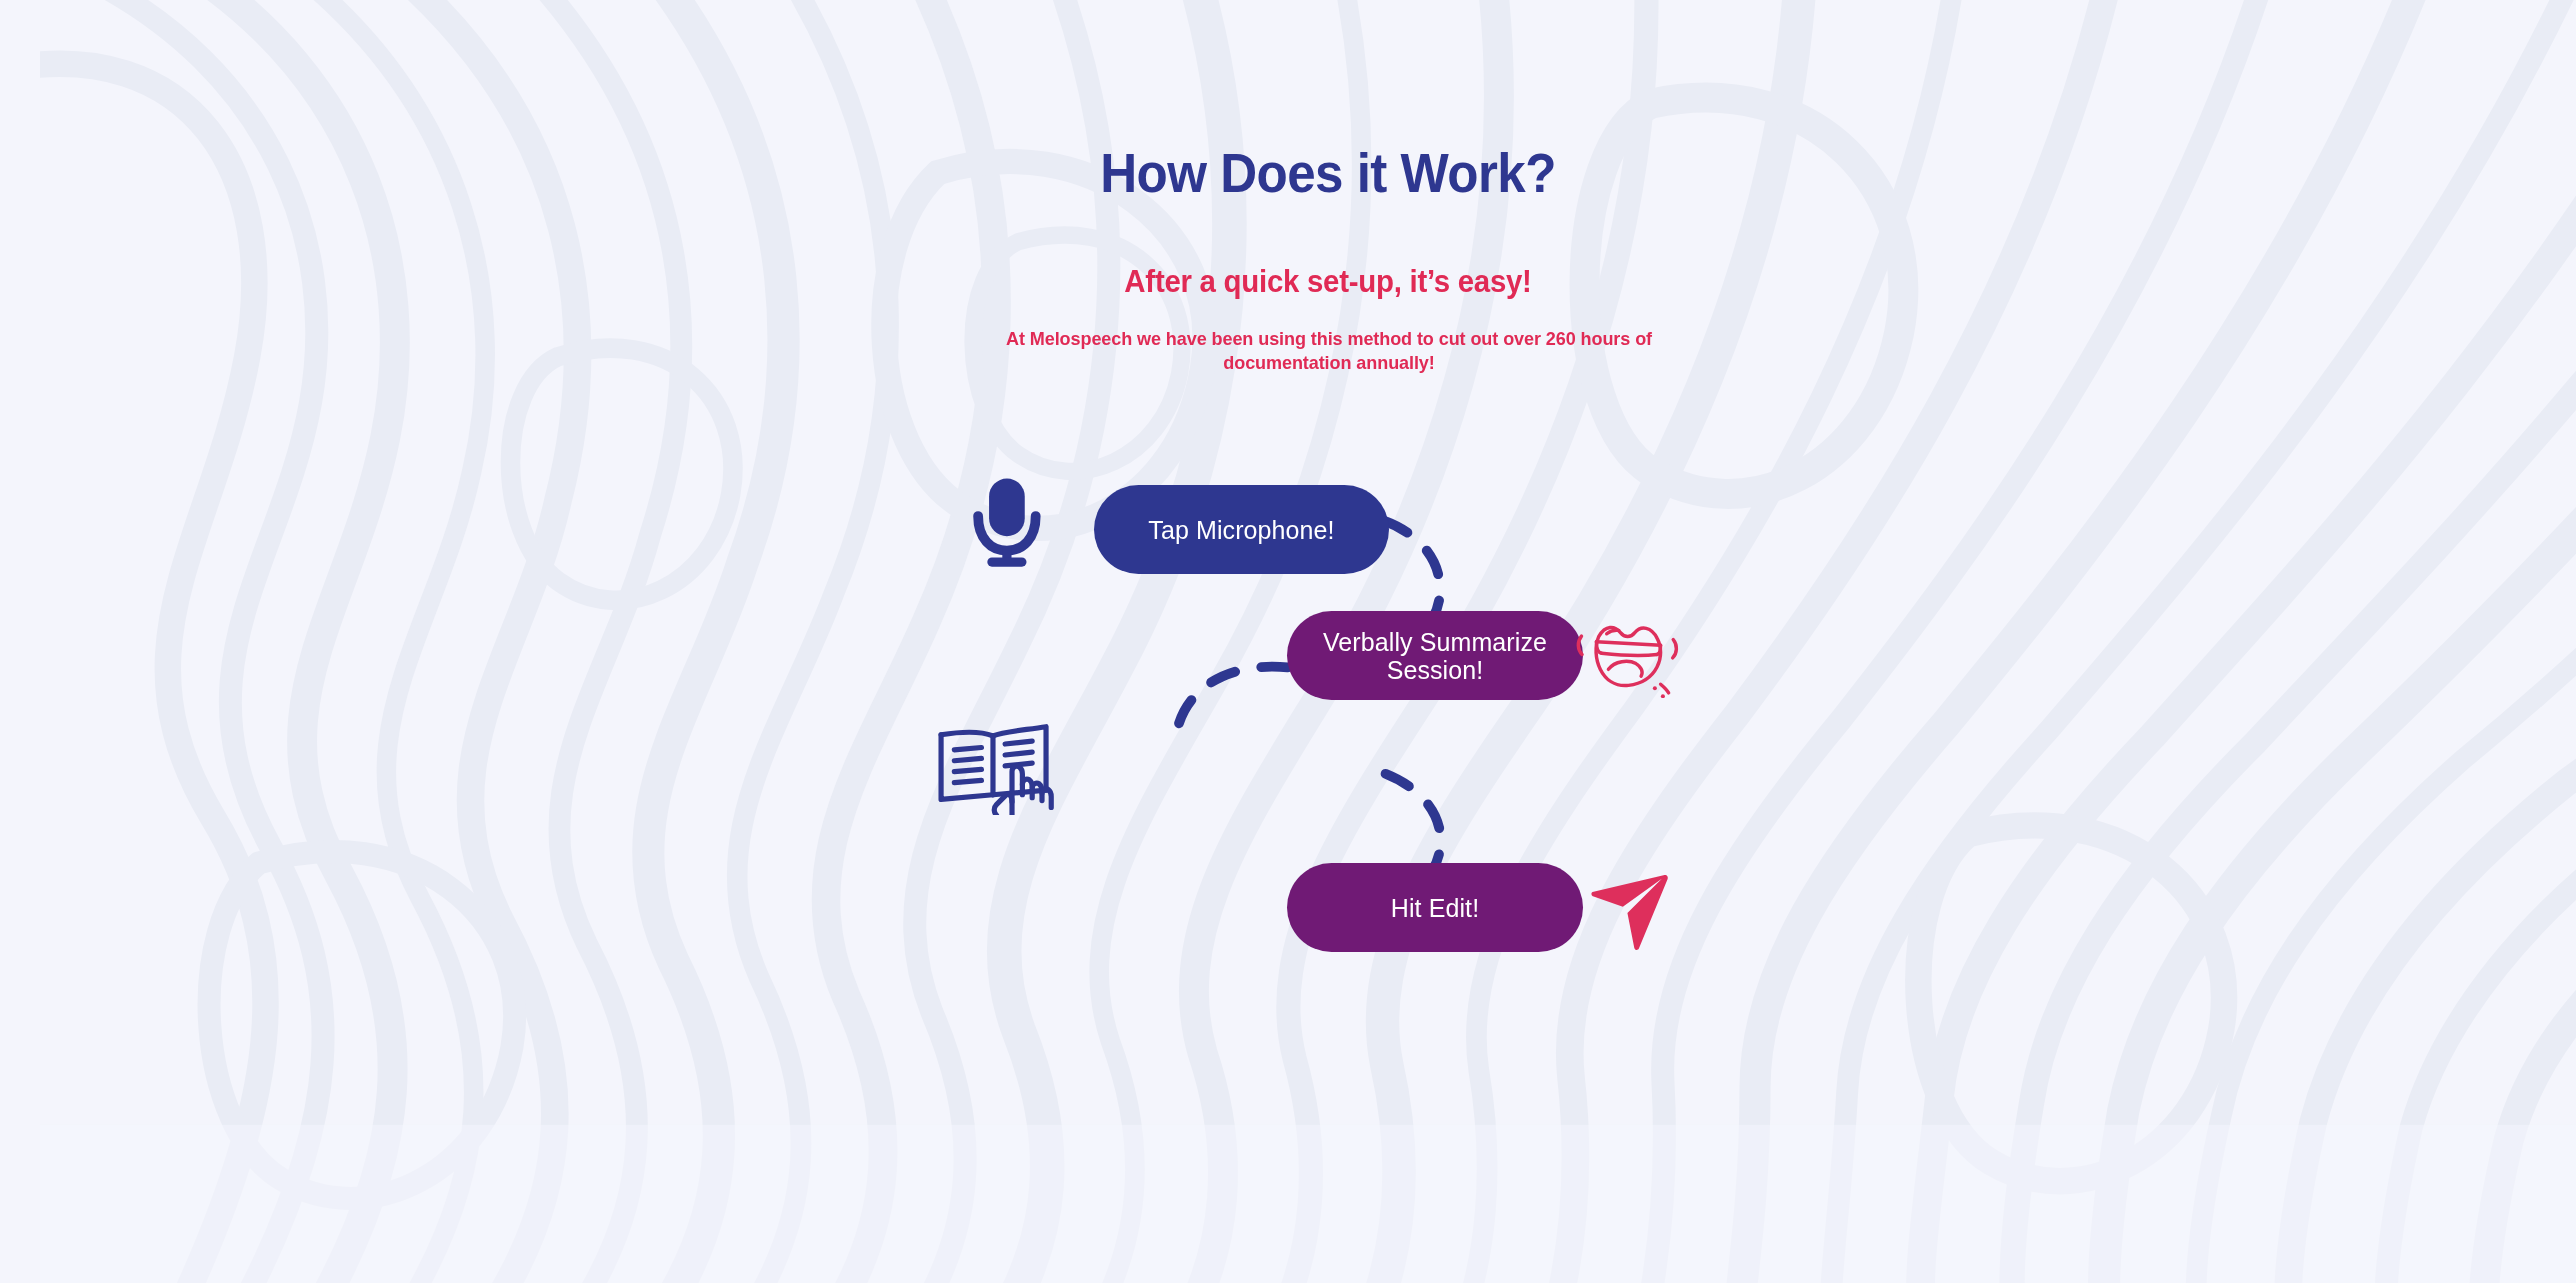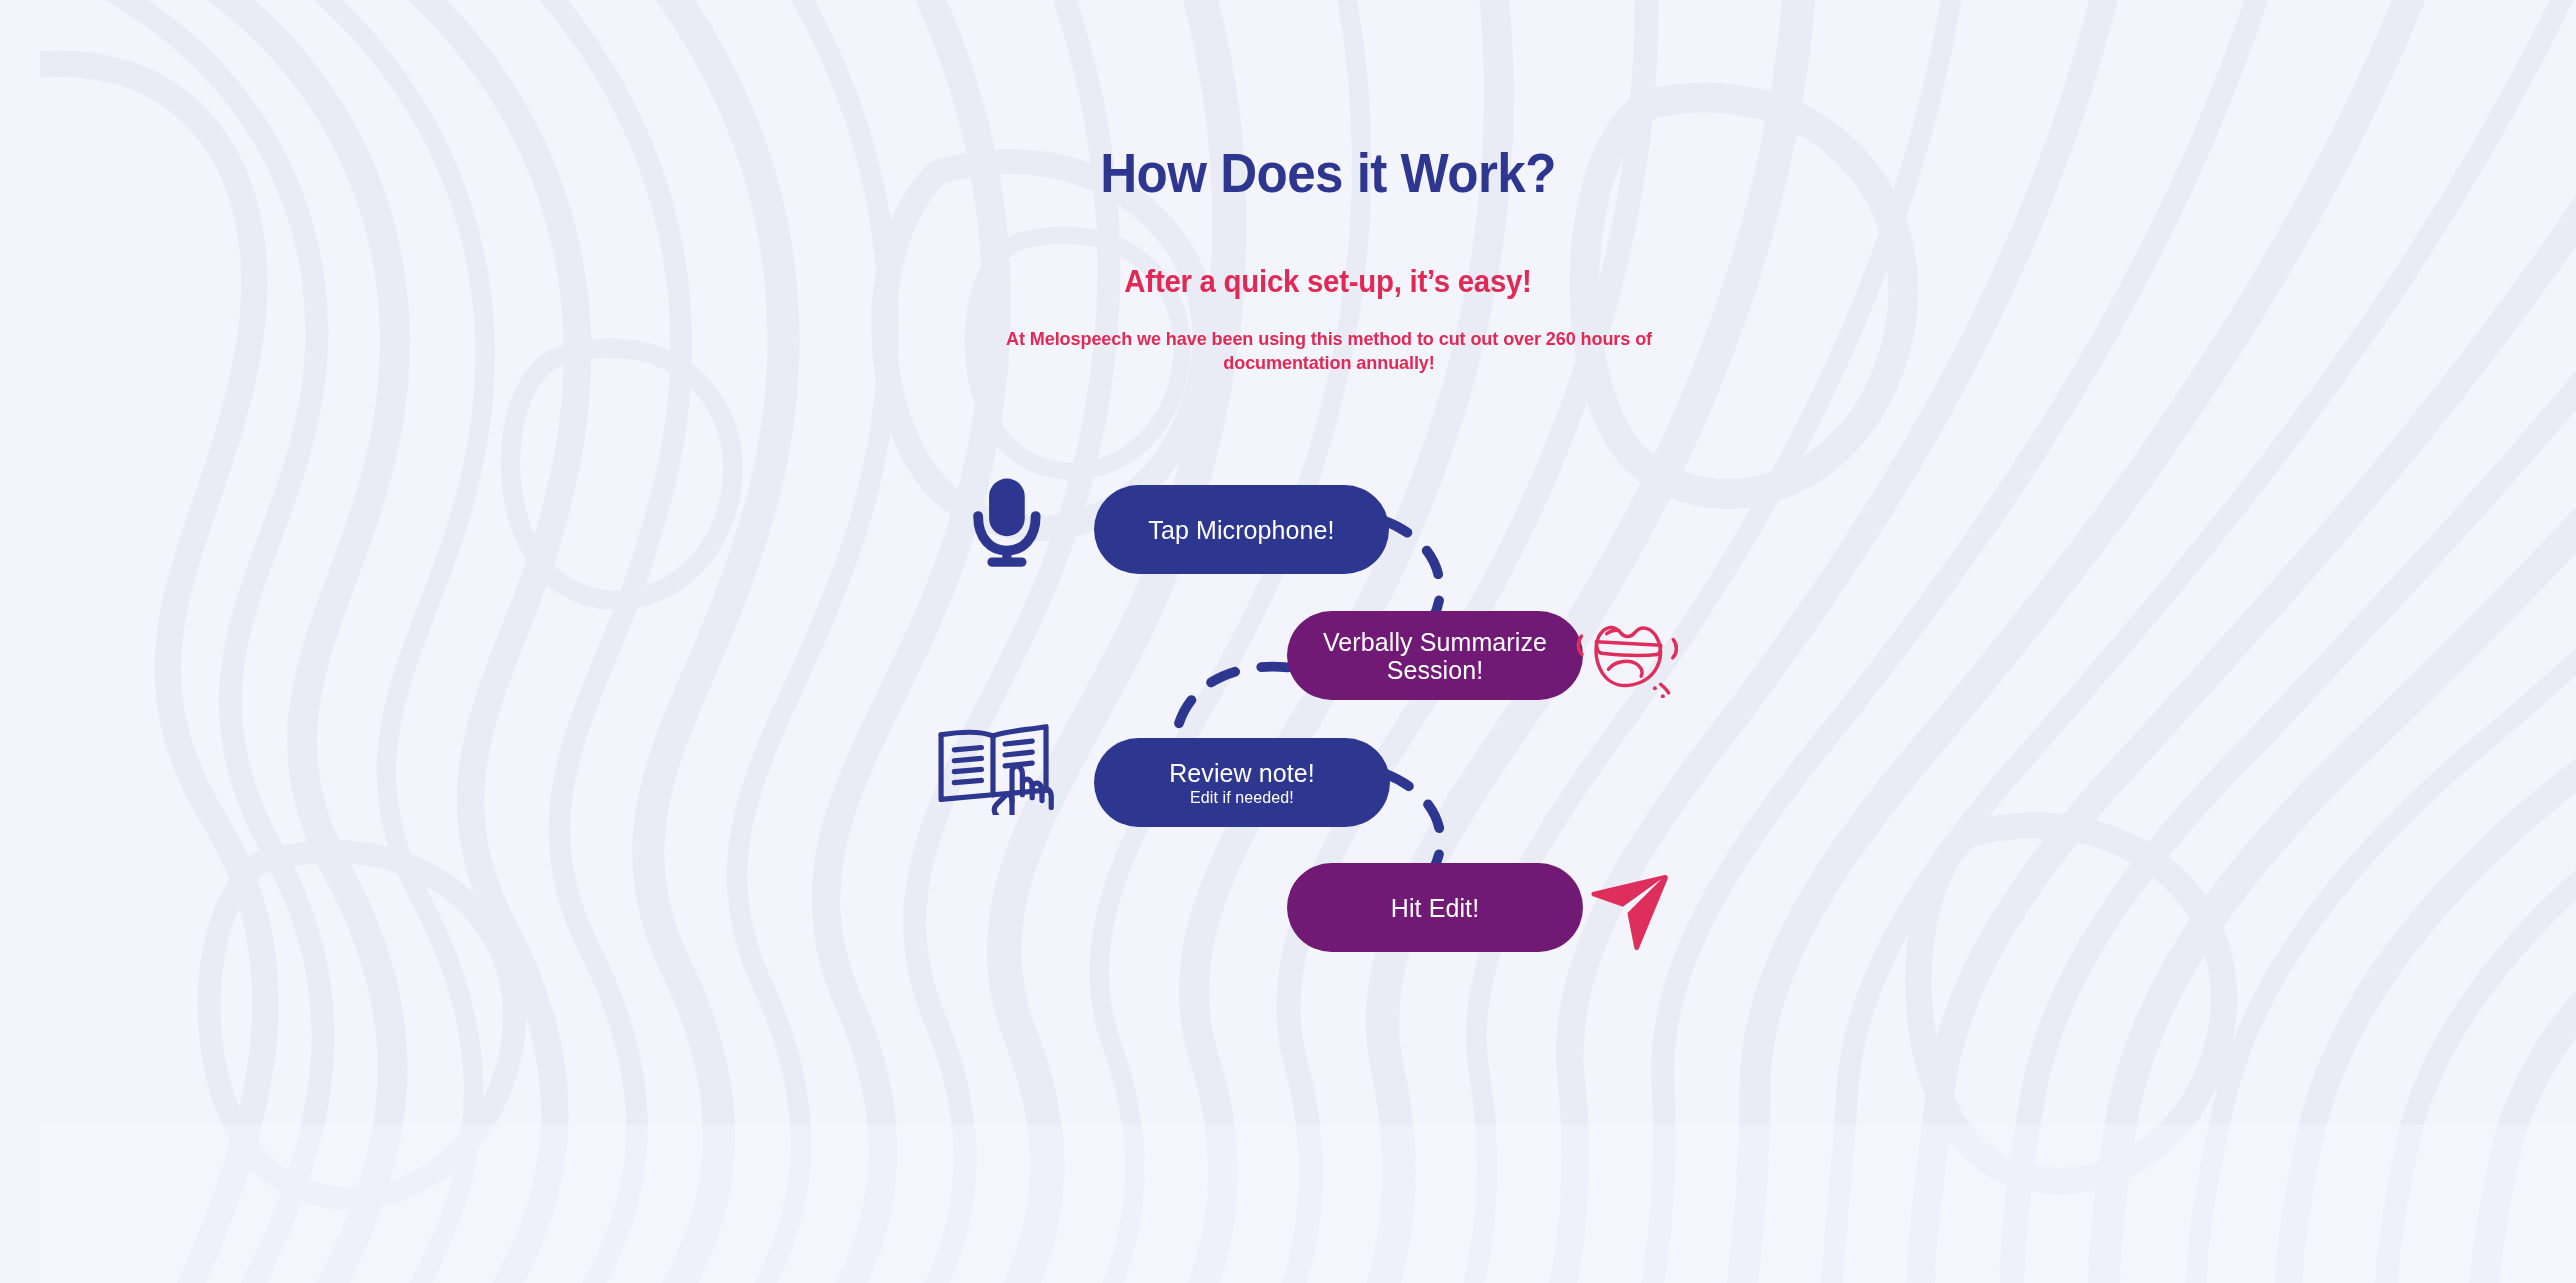--- a/index.html
+++ b/index.html
@@ -190,24 +190,20 @@
           <path d="M62 38 C 68 33 76 31 83 32"></path>
           <path d="M18 42 C 10 52 11 66 19 74"></path>
           <path d="M178 48 C 186 58 185 72 177 80"></path>
           <path d="M156 126 C 163 132 167 136 170 141"></path>
           <circle cx="146" cy="133" r="3.5" fill="#de2f5c" stroke="none"></circle>
           <circle cx="160" cy="147" r="3.5" fill="#de2f5c" stroke="none"></circle>
         </g>
       </svg>
     </div>
 
-    <div class="pill navy" id="pill-3">
-      <span class="pill-label">Review note!</span>
-      <span class="pill-sub">Edit if needed!</span>
-    </div>
     <div class="icon-box" id="icon-book">
       <svg viewBox="0 0 215 175" aria-hidden="true">
         <g fill="none" stroke="#2e3790" stroke-width="9" stroke-linecap="round" stroke-linejoin="round">
           <path d="M14 36 L 14 148 L 104 140"></path>
           <path d="M104 140 L 104 38"></path>
           <path d="M14 36 C 52 30 84 30 104 38"></path>
           <path d="M104 38 C 124 30 158 28 196 22 L 196 132"></path>
           <path d="M196 132 L 104 140"></path>
           <path d="M37 62 L 84 58"></path>
           <path d="M37 81 L 84 77"></path>

